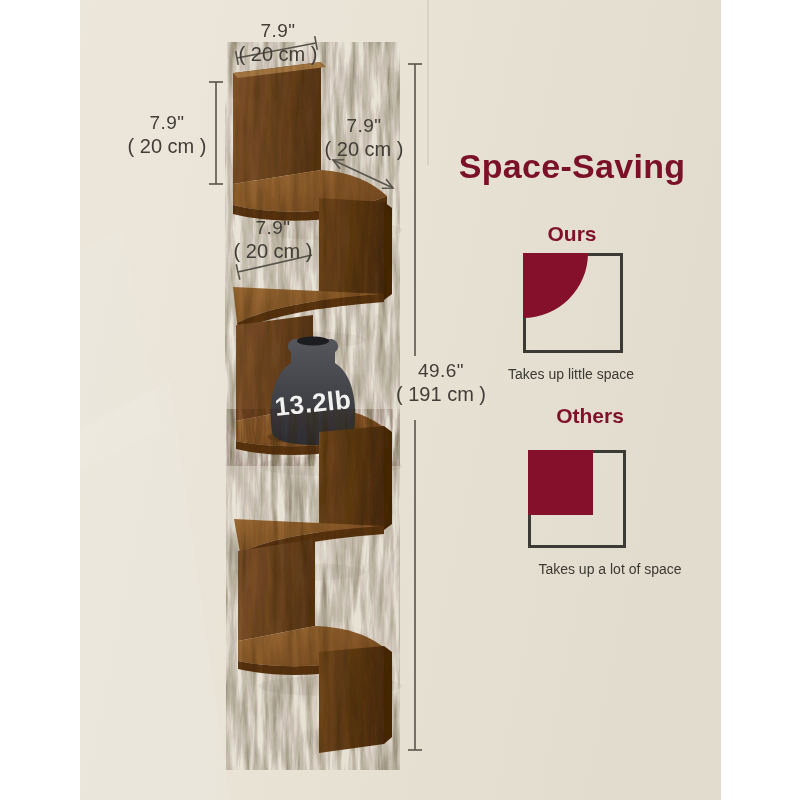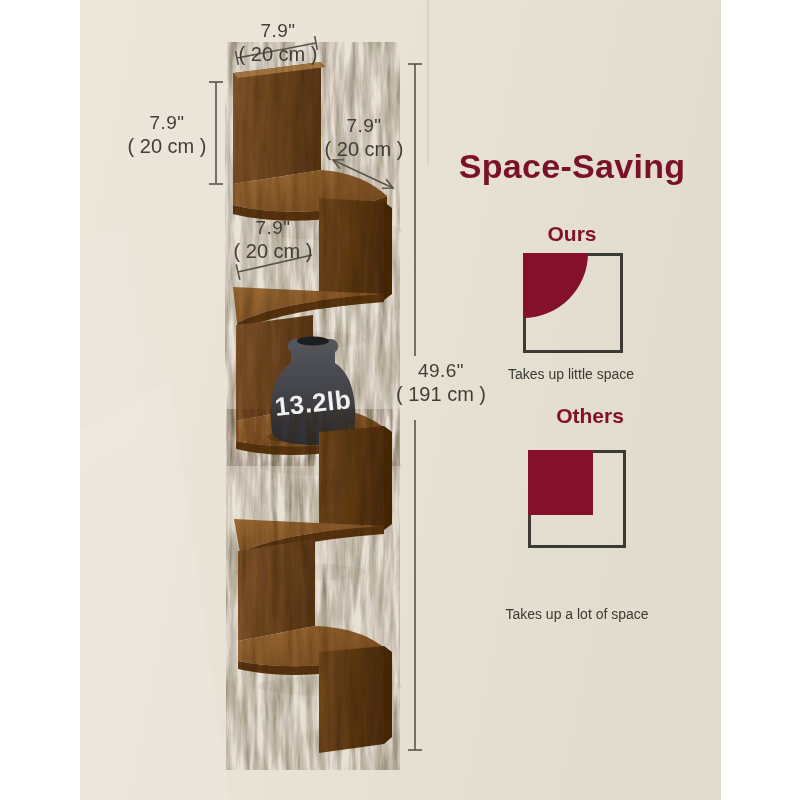--- a/index.html
+++ b/index.html
@@ -187,15 +187,15 @@
   <div class="group-label" style="left:572px;top:222px;text-align:right;">Ours</div>
   <div class="icon-box" style="left:523px;top:253px;width:94px;height:94px;">
     <div class="quarter"></div>
   </div>
   <div class="caption" style="left:571px;top:366px;">Takes up little space</div>
 
   <div class="group-label" style="left:571px;top:404px;margin-left:19px;">Others</div>
   <div class="icon-box" style="left:528px;top:450px;width:92px;height:92px;">
     <div class="fillsq"></div>
   </div>
-  <div class="caption" style="left:577px;top:561px;margin-top:45px;">Takes up a lot of space</div>
+  <div class="caption" style="left:610px;top:561px;">Takes up a lot of space</div>
 
 </div>
 
 </body></html>

